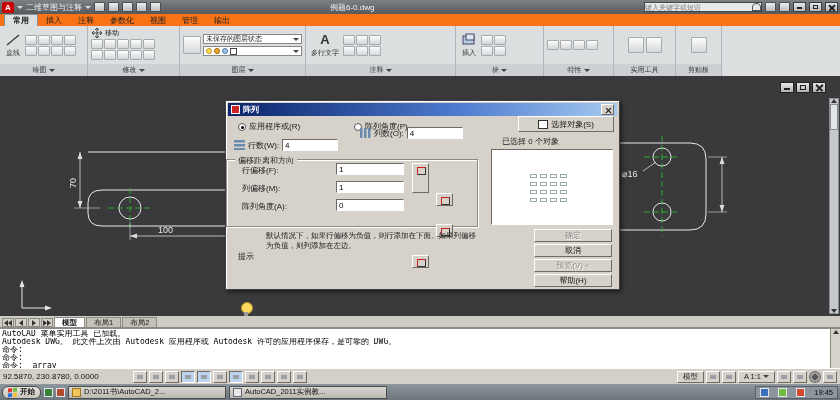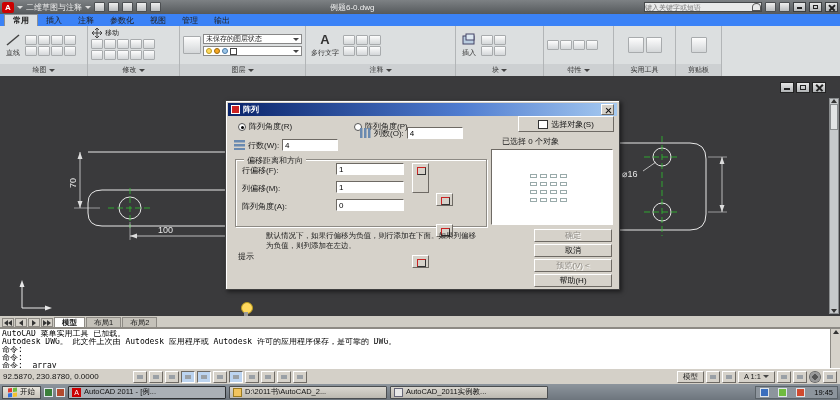--- a/index.html
+++ b/index.html
@@ -18,21 +18,21 @@
   .doc-title{position:absolute;left:330px;top:2px;color:#f2f2f2;font-size:8px}
   .search{display:flex;align-items:center;background:#e9eaea;border:1px solid #45484a;height:10px;width:118px;margin-left:auto}
   .search input{flex:1;border:none;background:transparent;font-size:7px;height:8px;outline:none;color:#555;font-family:Liberation Sans, sans-serif}
   .winbtn{width:13px;height:10px;background:linear-gradient(#e8e8e8,#b5b8ba);border:1px solid #3c3f41;position:relative}
   .winbtn .bar{position:absolute;left:3px;right:3px;bottom:2px;height:2px;background:#222}
   .winbtn .box{position:absolute;left:3px;right:3px;top:2px;bottom:2px;border:1px solid #222}
   .winbtn .x1,.winbtn .x2{position:absolute;left:2px;top:4px;width:8px;height:1.5px;background:#222}
   .winbtn .x1{transform:rotate(45deg)} .winbtn .x2{transform:rotate(-45deg)}
 
   
-  .tabbar{position:absolute;top:14px;left:0;width:840px;height:12px;background:#3b82f6;display:flex;align-items:flex-start;padding-left:4px}
+  .tabbar{position:absolute;top:14px;left:0;width:840px;height:12px;background:#f97316;display:flex;align-items:flex-start;padding-left:4px}
   .rtab{padding:1px 8px;font-size:8px;color:#222;height:12px;display:flex;align-items:center}
   .rtab.active{background:#dcdfe0;border:1px solid #8d9092;border-bottom:none;font-weight:bold}
   .ribbon{position:absolute;top:26px;left:0;width:840px;height:50px;background:#dcdfe0;display:flex}
   .panel{height:50px;border-right:1px solid #b2b5b7;display:flex;flex-direction:column}
   .pbody{flex:1;display:flex;align-items:center;gap:2px;padding:2px 3px}
   .pcap{height:12px;background:#cdd0d2;display:flex;align-items:center;justify-content:center;gap:2px;font-size:7px;color:#333}
   .bigb{display:flex;flex-direction:column;align-items:center;justify-content:center;font-size:7px;color:#333;padding:0 2px;gap:1px}
   .mi{width:12px;height:10px;background:linear-gradient(#fdfdfd,#d4d7d9);border:1px solid #a8abad;border-radius:1px}
   .migrid{display:grid;grid-template-columns:repeat(4,12px);gap:1px}
   .migrid5{display:grid;grid-template-columns:repeat(5,12px);gap:1px}
@@ -97,22 +97,22 @@
   .tog{width:14px;height:12px;background:#d6d2ca;border:1px solid;border-color:#fff #6e6a64 #6e6a64 #fff;position:relative}
   .tog::after{content:"";position:absolute;left:3px;top:3px;right:3px;bottom:3px;background:#9aa0a6}
   .tog.on{background:#bcd4f0;border-color:#6e6a64 #fff #fff #6e6a64}
   .sgap{flex:1}
   .sbtn{height:12px;padding:0 5px;background:#d6d2ca;border:1px solid;border-color:#fff #6e6a64 #6e6a64 #fff;display:flex;align-items:center;font-size:7.5px}
   .gear{width:12px;height:12px;border-radius:50%;background:radial-gradient(circle at 50% 50%, #555 30%, #999 32%, #999 60%, #666 62%)}
 
   
   .task{position:absolute;top:384px;left:0;width:840px;height:16px;background:linear-gradient(#8d959d,#6d757d);
         display:flex;align-items:center;gap:3px;padding:0 2px;font-size:7.5px}
-  .startb{height:13px;padding:0 5px;background:linear-gradient(#e7e4dc,#c9c5bd);border:1px solid #4a4d50;border-radius:0;
-          display:flex;align-items:center;gap:3px;font-weight:normal;color:#111}
+  .startb{height:13px;padding:0 5px;background:linear-gradient(#e7e4dc,#c9c5bd);border:1px solid #4a4d50;border-radius:6px;
+          display:flex;align-items:center;gap:3px;font-weight:bold;color:#111}
   .flag{display:grid;grid-template-columns:4px 4px;grid-auto-rows:4px;gap:1px;transform:skewY(-6deg)}
   .flag i{display:block}
   .taskbtn{height:13px;width:158px;background:linear-gradient(#d9d6cf,#bcb9b1);border:1px solid #4a4d50;border-radius:1px;
            display:flex;align-items:center;gap:3px;padding:0 3px;color:#111;overflow:hidden;white-space:nowrap}
   .taskbtn.pressed{background:#aab0b6;border-color:#2e3134}
   .tico{width:9px;height:9px;flex:0 0 9px}
   .tray{margin-left:auto;height:13px;background:#8d959d;border:1px solid #5a6268;display:flex;align-items:center;gap:9px;padding:0 4px;color:#0a0a0a}
   .trayico{width:9px;height:9px;background:#3b6fbe;border:1px solid #dfe5ea}
 </style>
 </head>
@@ -381,21 +381,21 @@
     <div class="dlg-ico"></div>
     <span>阵列</span>
     <div class="dclose">
         <div class="x1"></div>
         <div class="x2"></div>
       </div>
   </div>
 
   <div class="abs" style="left:12px;top:20px;display:flex;align-items:center;gap:3px">
     <span class="radio sel"></span>
-    <span>阵列角度(R)</span>
+    <span>应用程序或(R)</span>
   </div>
   <div class="abs" style="left:128px;top:20px;display:flex;align-items:center;gap:3px">
     <span class="radio"></span>
     <span>阵列角度(P)</span>
   </div>
 
   <div class="b3 abs" style="left:292px;top:15px;width:96px;height:16px;gap:3px">
     <span style="width:10px;height:9px;border:1px solid #333;background:#fff;position:relative"></span>
     <span>选择对象(S)</span>
   </div>
@@ -413,21 +413,21 @@
   <div class="abs" style="left:134px;top:26px;display:flex;align-items:center;gap:3px">
     <svg width="11" height="10">
         <rect x="0" y="0" width="2.5" height="10" fill="#6a8ab0"></rect>
         <rect x="4" y="0" width="2.5" height="10" fill="#6a8ab0"></rect>
         <rect x="8" y="0" width="2.5" height="10" fill="#6a8ab0"></rect>
       </svg>
     <span>列数(O):</span>
     <input class="inp" style="width: 56px;" value="4">
   </div>
 
-  <div class="grp" style="left:9px;top:58px;width:252px;height:68px">
+  <div class="grp" style="left:0;top:58px;width:252px;height:68px">
     <span class="grp-t">偏移距离和方向</span>
   </div>
   <div class="abs" style="left:16px;top:64px">行偏移(F):</div>
   <input class="inp abs" style="left: 110px; top: 62px; width: 68px;" value="1">
   <div class="pick abs" style="left:186px;top:62px;height:30px"></div>
   <div class="pick abs" style="left:210px;top:62px;height:13px"></div>
   <div class="abs" style="left:16px;top:82px">列偏移(M):</div>
   <input class="inp abs" style="left: 110px; top: 80px; width: 68px;" value="1">
   <div class="pick abs" style="left:210px;top:80px;height:13px"></div>
   <div class="abs" style="left:16px;top:100px">阵列角度(A):</div>
@@ -529,24 +529,20 @@
     <span class="flag">
       <i style="background:#e03a2f"></i>
         <i style="background:#6fbb3f"></i>
         <i style="background:#2f6fe0"></i>
         <i style="background:#f2c12e"></i>
     </span>
     <span>开始</span>
   </div>
   <div class="trayico" style="background:#3a7f3a"></div>
   <div class="trayico" style="background:#b24a2f"></div>
-  <div class="taskbtn pressed">
-    <span class="tico" style="background:#c00;color:#fff;font-size:7px;display:flex;align-items:center;justify-content:center">A</span>
-    <span>AutoCAD 2011 - [例...</span>
-  </div>
   <div class="taskbtn">
     <span class="tico" style="background:#f2c45e;border:1px solid #9a7a20"></span>
     <span>D:\2011书\AutoCAD_2...</span>
   </div>
   <div class="taskbtn">
     <span class="tico" style="background:#e8e8e8;border:1px solid #667"></span>
     <span>AutoCAD_2011实例教...</span>
   </div>
   <div class="tray">
     <div class="trayico"></div>

